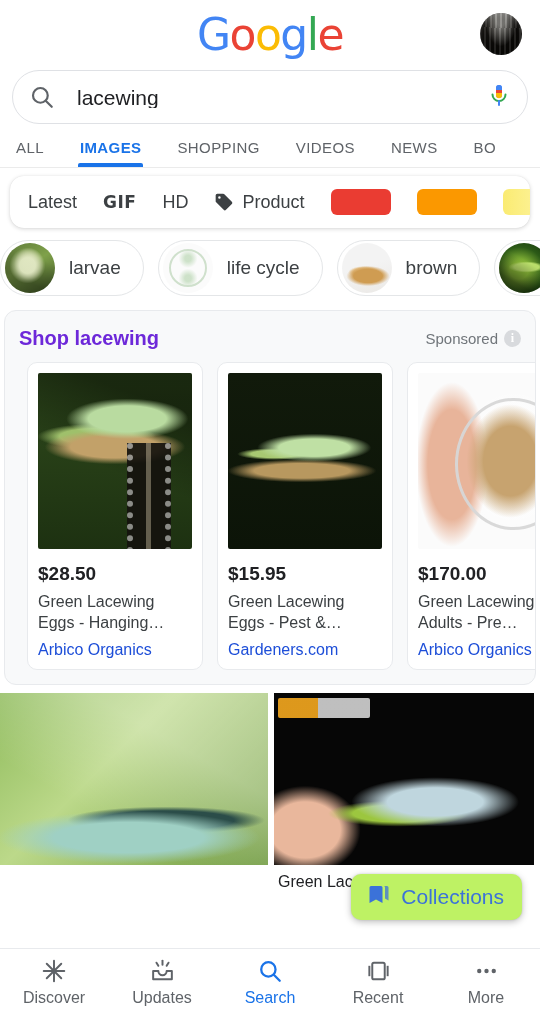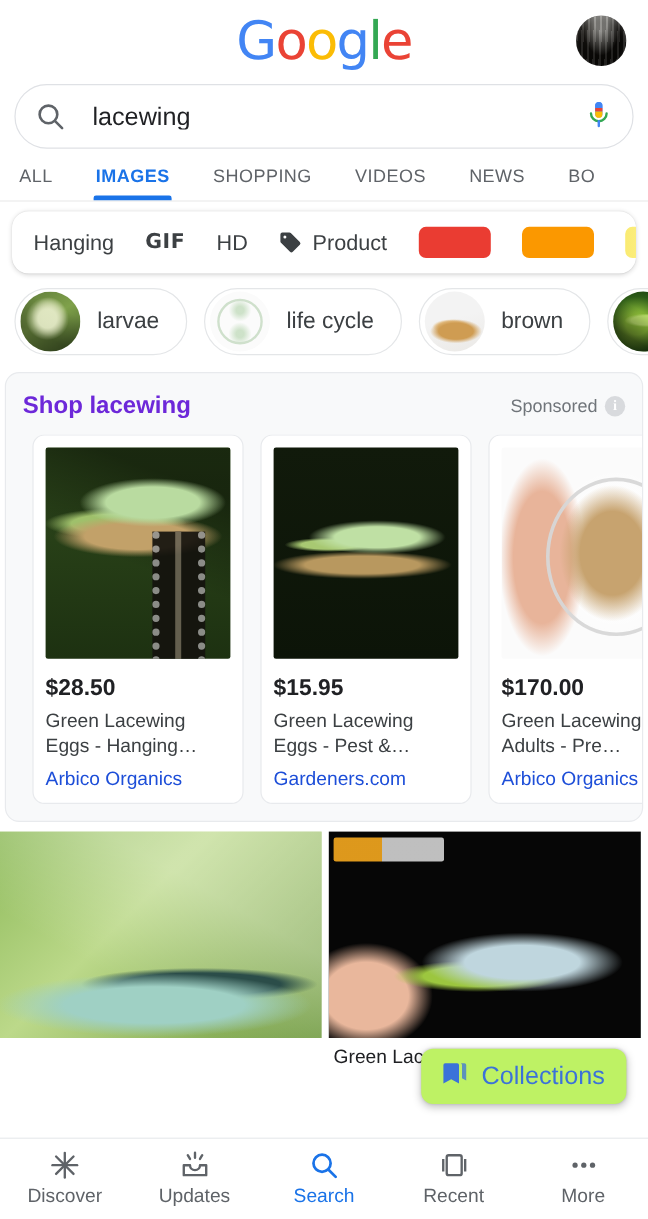--- a/index.html
+++ b/index.html
@@ -138,21 +138,21 @@
     width: 60px; height: 26px;
     border-radius: 6px;
     flex: 0 0 auto;
   }
 
   
   .chipsrow {
     display: flex;
     align-items: center;
     gap: 14px;
-    padding: 12px 14px 14px 12px;
+    padding: 12px 14px 14px 0;
     overflow: hidden;
     white-space: nowrap;
   }
   .chip {
     height: 56px;
     border: 1px solid #e4e6e8;
     border-radius: 28px;
     background: #fff;
     display: flex;
     align-items: center;
@@ -426,21 +426,21 @@
   <div class="tab active">IMAGES</div>
   <div class="tab">SHOPPING</div>
   <div class="tab">VIDEOS</div>
   <div class="tab">NEWS</div>
   <div class="tab">BO</div>
 </div>
 
 <div class="filterwrap">
   <div class="filterbar">
     <div class="f-item">
-      <span>Hanging</span>
+      <span>Latest</span>
     </div>
     <div class="f-item">
       <span class="f-gif">GIF</span>
     </div>
     <div class="f-item">
       <span>HD</span>
     </div>
     <div class="f-item">
       <span class="tagicon">
         <svg viewBox="0 0 24 24" width="20" height="20" fill="#3c4043">

